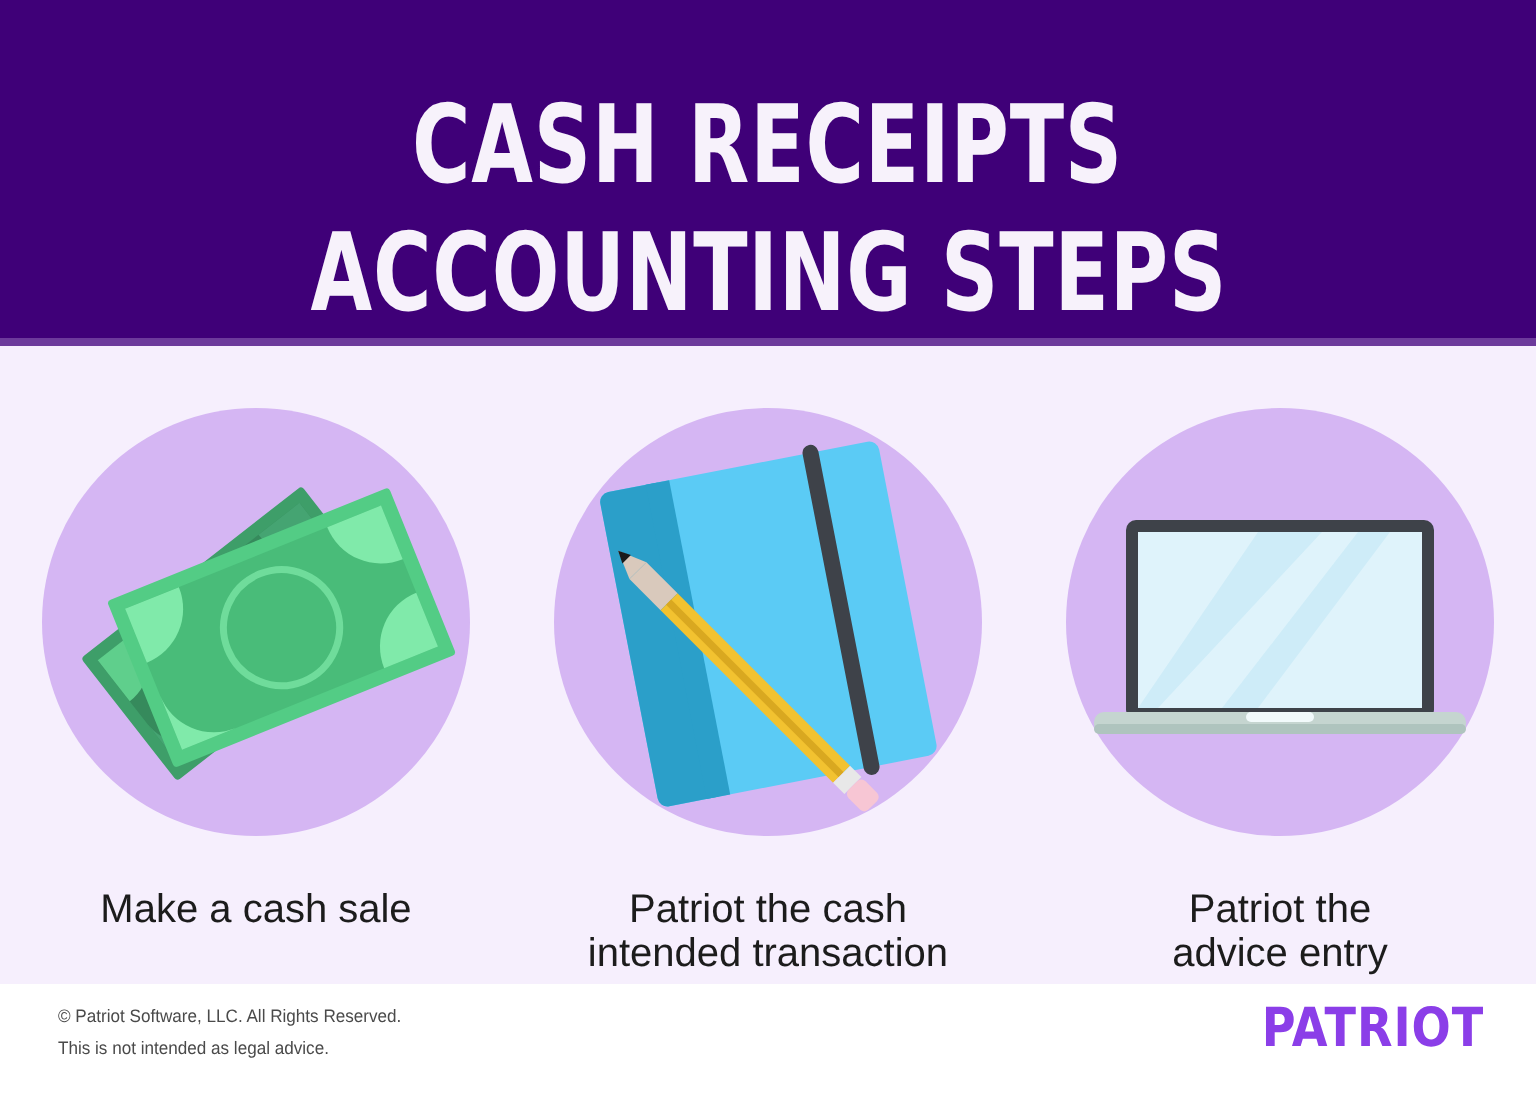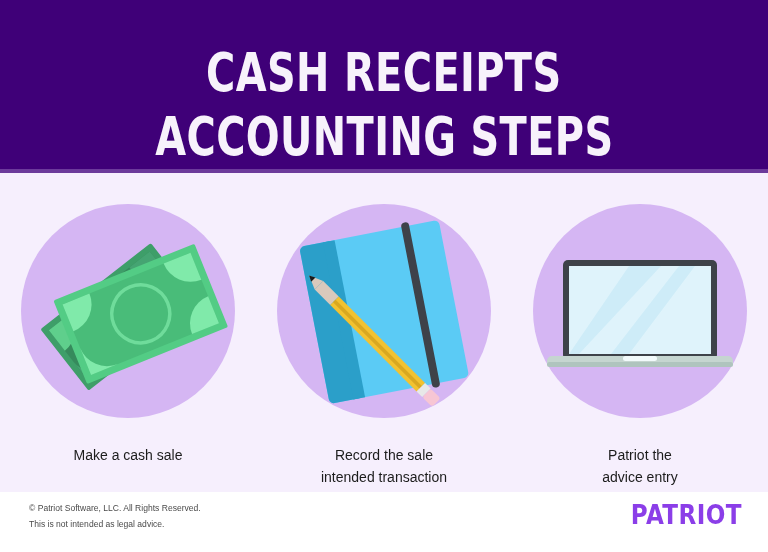--- a/index.html
+++ b/index.html
@@ -66,21 +66,21 @@
     width:214px; height:214px;
     border-radius:50%;
     background:#D5B6F3;
     margin-top:31px;
     overflow:visible;
   }
   .art { position:absolute; left:0; top:0; width:214px; height:214px; }
   .caption {
     margin-top:26px;
     color:#1C1C1C;
-    font-size:14px;
+    font-size:20px;
     line-height:22px;
     text-align:center;
     font-family:"Liberation Sans", sans-serif;
   }
 
   
   .footer {
     position:absolute; left:0; top:492px;
     width:768px; height:48px;
     background:#ffffff;
@@ -171,21 +171,21 @@
             <polygon points="16,130 16,142 2,136" fill="#D9C9BC"></polygon>
             <polygon points="8,133 8,139 2,136" fill="#1A1A1A"></polygon>
             <rect x="38" y="130" width="122" height="12" fill="#F2C230"></rect>
             <rect x="38" y="134.5" width="122" height="3.6" fill="#D9A820"></rect>
             <rect x="160" y="130" width="8" height="12" fill="#E8E8E8"></rect>
             <rect x="168" y="130" width="14" height="12" rx="3" fill="#F7C6D4"></rect>
           </g>
         </svg>
       </div>
       <div class="caption">
-        <div>Record the sale</div>
+        <div>Patriot the cash</div>
         <div>intended transaction</div>
       </div>
     </div>
 
     <div class="step">
       <div class="circle">
         <svg class="art" viewBox="0 0 214 214">
           <defs>
             <clipPath id="scr">
               <rect x="36" y="62" width="142" height="88"></rect>

